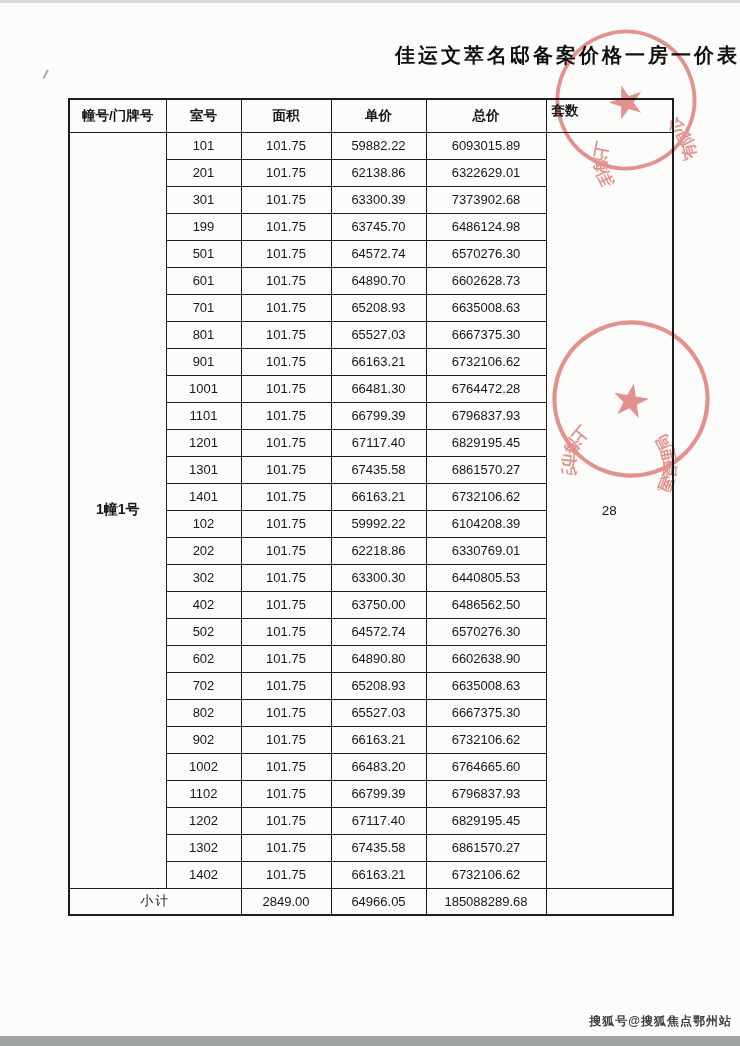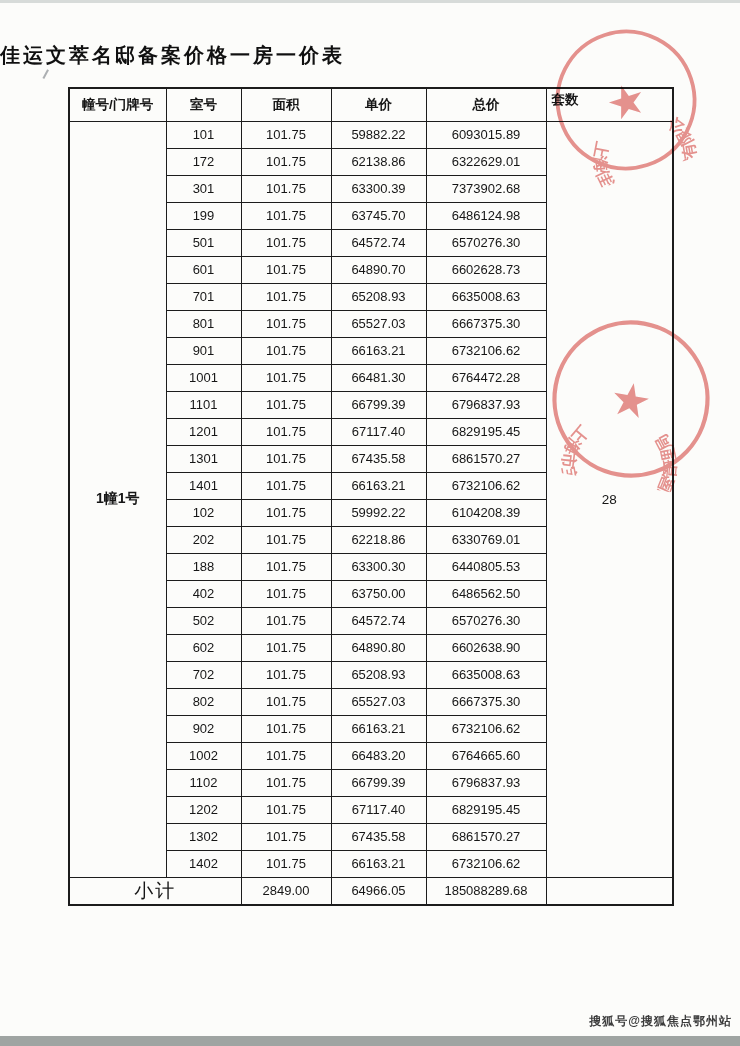--- a/index.html
+++ b/index.html
@@ -22,27 +22,27 @@
     position:absolute; bottom:0; left:0; width:100%; height:10px;
     background:#9fa4a2;
   }
   .pen-mark {
     position:absolute; left:40px; top:68px; width:7px; height:10px;
     border-right:2px solid #8a8f93; transform:rotate(28deg);
     opacity:.7;
   }
   .title {
     position:absolute; top:42px; left:0; width:100%;
-    text-align:left;
+    text-align:right;
     font-family:Liberation Serif, serif;
     font-weight:bold; font-size:20px; letter-spacing:3px;
     color:#101010;
   }
   table.price-table {
-    position:absolute; left:68px; top:87px;
+    position:absolute; left:68px; top:98px;
     border-collapse:collapse; table-layout:fixed;
     width:604px;
     background:transparent;
   }
   .price-table th, .price-table td {
     border:1px solid #1c1c1c;
     text-align:center;
     font-size:13px;
     color:#161616;
     height:27px;
@@ -56,21 +56,21 @@
   .price-table { border:2px solid #1c1c1c; }
   th.count-h { text-align:left; vertical-align:top; padding:3px 0 0 5px; }
   .vtext {
     display:inline-block; width:1.05em;
     word-break:break-all; line-height:1.15;
     font-weight:bold; font-size:13.5px;
   }
   td.building-cell { font-weight:bold; font-size:14px; }
   td.count-cell { font-size:13.5px; vertical-align:middle;margin-top:12px; }
   tfoot td { height:27px; }
-  tfoot .subtotal-label-cell { font-size:19px; letter-spacing:2px;margin-top:12px; }
+  tfoot .subtotal-label-cell { font-size:13px; letter-spacing:2px;margin-top:12px; }
 
   .stamp {
     position:absolute;
     pointer-events:none;
     mix-blend-mode:multiply;
     opacity:.62;
   }
   .stamp-company { left:550px; top:24px; width:152px; height:152px; transform:rotate(-18deg); }
   .stamp-bureau  { left:546px; top:314px; width:170px; height:170px; transform:rotate(10deg); }
 
@@ -112,21 +112,21 @@
     <tbody>
         <tr>
           <td rowspan="28" class="building-cell">1幢1号</td>
           <td>101</td>
           <td>101.75</td>
           <td>59882.22</td>
           <td>6093015.89</td>
           <td rowspan="28" class="count-cell">28</td>
         </tr>
         <tr>
-          <td>172</td>
+          <td>201</td>
           <td>101.75</td>
           <td>62138.86</td>
           <td>6322629.01</td>
         </tr>
         <tr>
           <td>301</td>
           <td>101.75</td>
           <td>63300.39</td>
           <td>7373902.68</td>
         </tr>
@@ -202,21 +202,21 @@
           <td>59992.22</td>
           <td>6104208.39</td>
         </tr>
         <tr>
           <td>202</td>
           <td>101.75</td>
           <td>62218.86</td>
           <td>6330769.01</td>
         </tr>
         <tr>
-          <td>188</td>
+          <td>302</td>
           <td>101.75</td>
           <td>63300.30</td>
           <td>6440805.53</td>
         </tr>
         <tr>
           <td>402</td>
           <td>101.75</td>
           <td>63750.00</td>
           <td>6486562.50</td>
         </tr>

